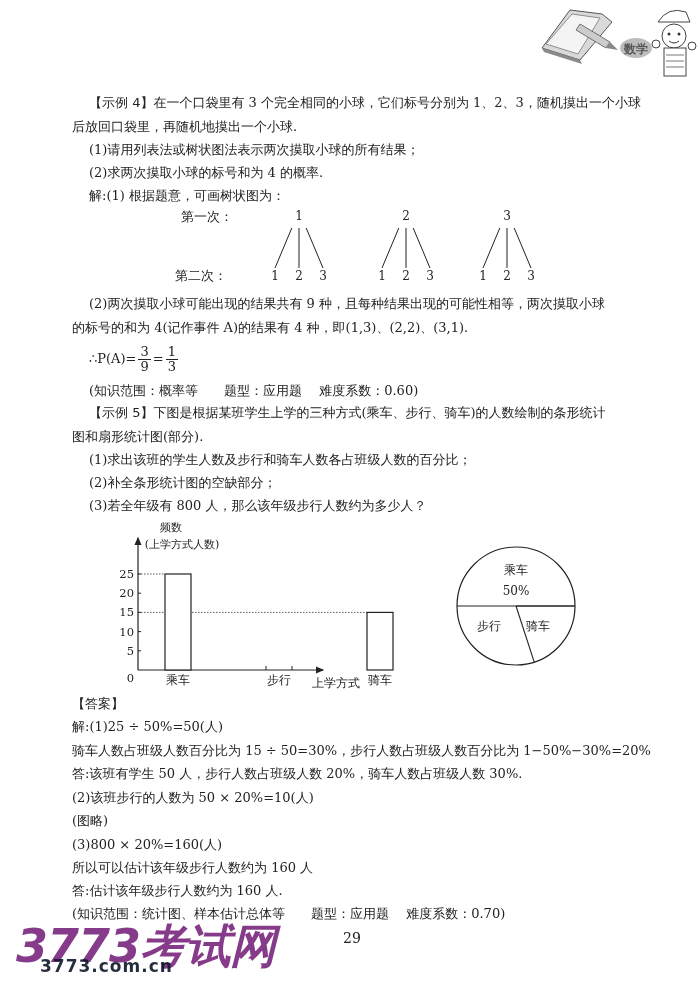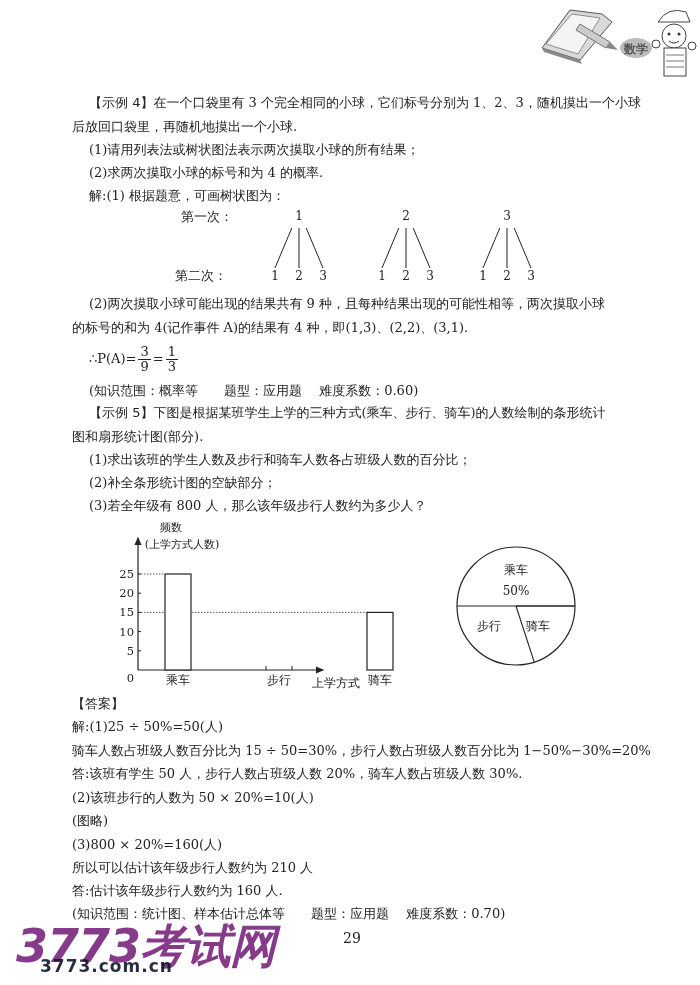--- a/index.html
+++ b/index.html
@@ -151,19 +151,19 @@
     </g>
 </svg>
 
 <div class="line bold" style="left:72px;top:695px;">【答案】</div>
 <div class="line" style="left:72px;top:718px;">解:(1)25 ÷ 50%=50(人)</div>
 <div class="line" style="left:72px;top:742px;">骑车人数占班级人数百分比为 15 ÷ 50=30%，步行人数占班级人数百分比为 1−50%−30%=20%</div>
 <div class="line" style="left:72px;top:765px;">答:该班有学生 50 人，步行人数占班级人数 20%，骑车人数占班级人数 30%.</div>
 <div class="line" style="left:72px;top:789px;">(2)该班步行的人数为 50 × 20%=10(人)</div>
 <div class="line" style="left:72px;top:812px;">(图略)</div>
 <div class="line" style="left:72px;top:836px;">(3)800 × 20%=160(人)</div>
-<div class="line" style="left:72px;top:859px;">所以可以估计该年级步行人数约为 210 人</div>
+<div class="line" style="left:72px;top:859px;">所以可以估计该年级步行人数约为 160 人</div>
 <div class="line" style="left:72px;top:882px;">答:估计该年级步行人数约为 160 人.</div>
 <div class="line meta" style="left:72px;top:905px;">(知识范围：统计图、样本估计总体等　　题型：应用题　 难度系数：0.70)</div>
 
 <div class="pagenum">29</div>
 <div class="wm-big">3773考试网</div>
 <div class="wm-small">3773.com.cn</div>
 
 </body></html>

